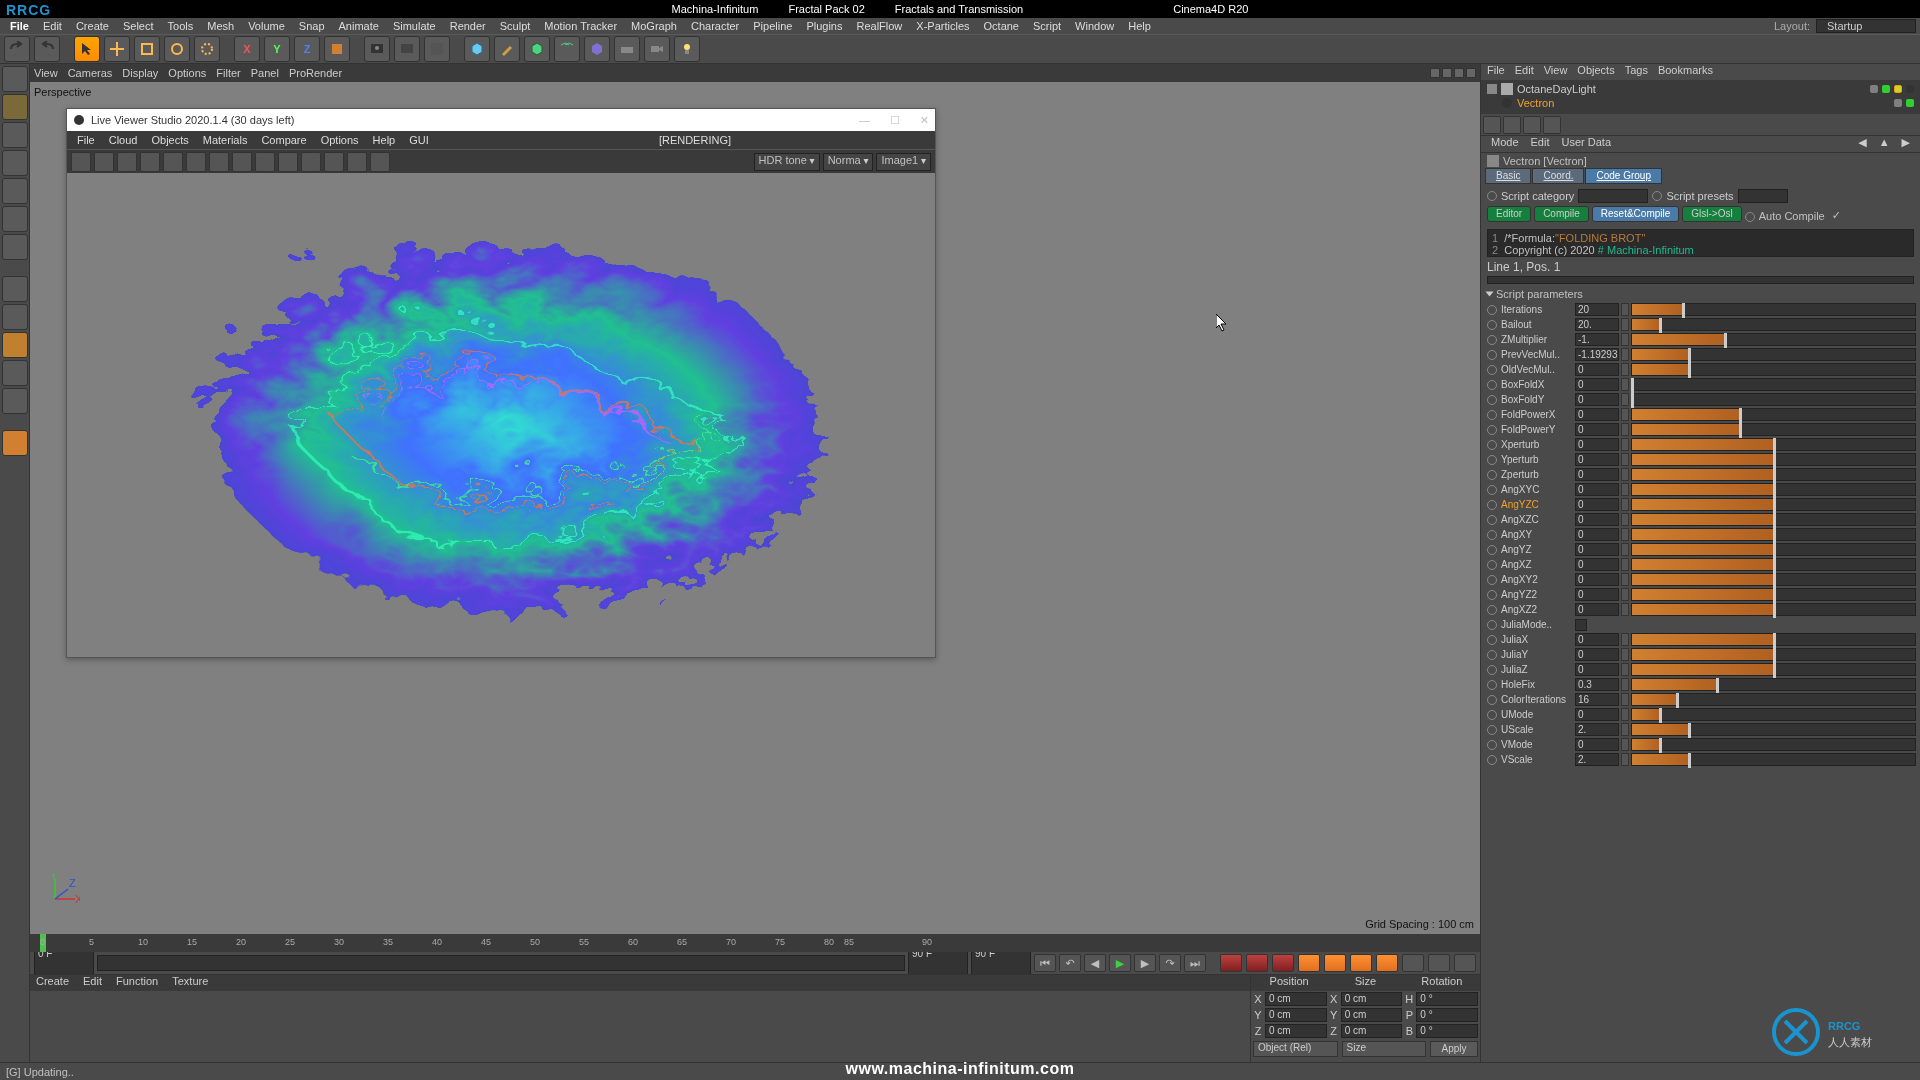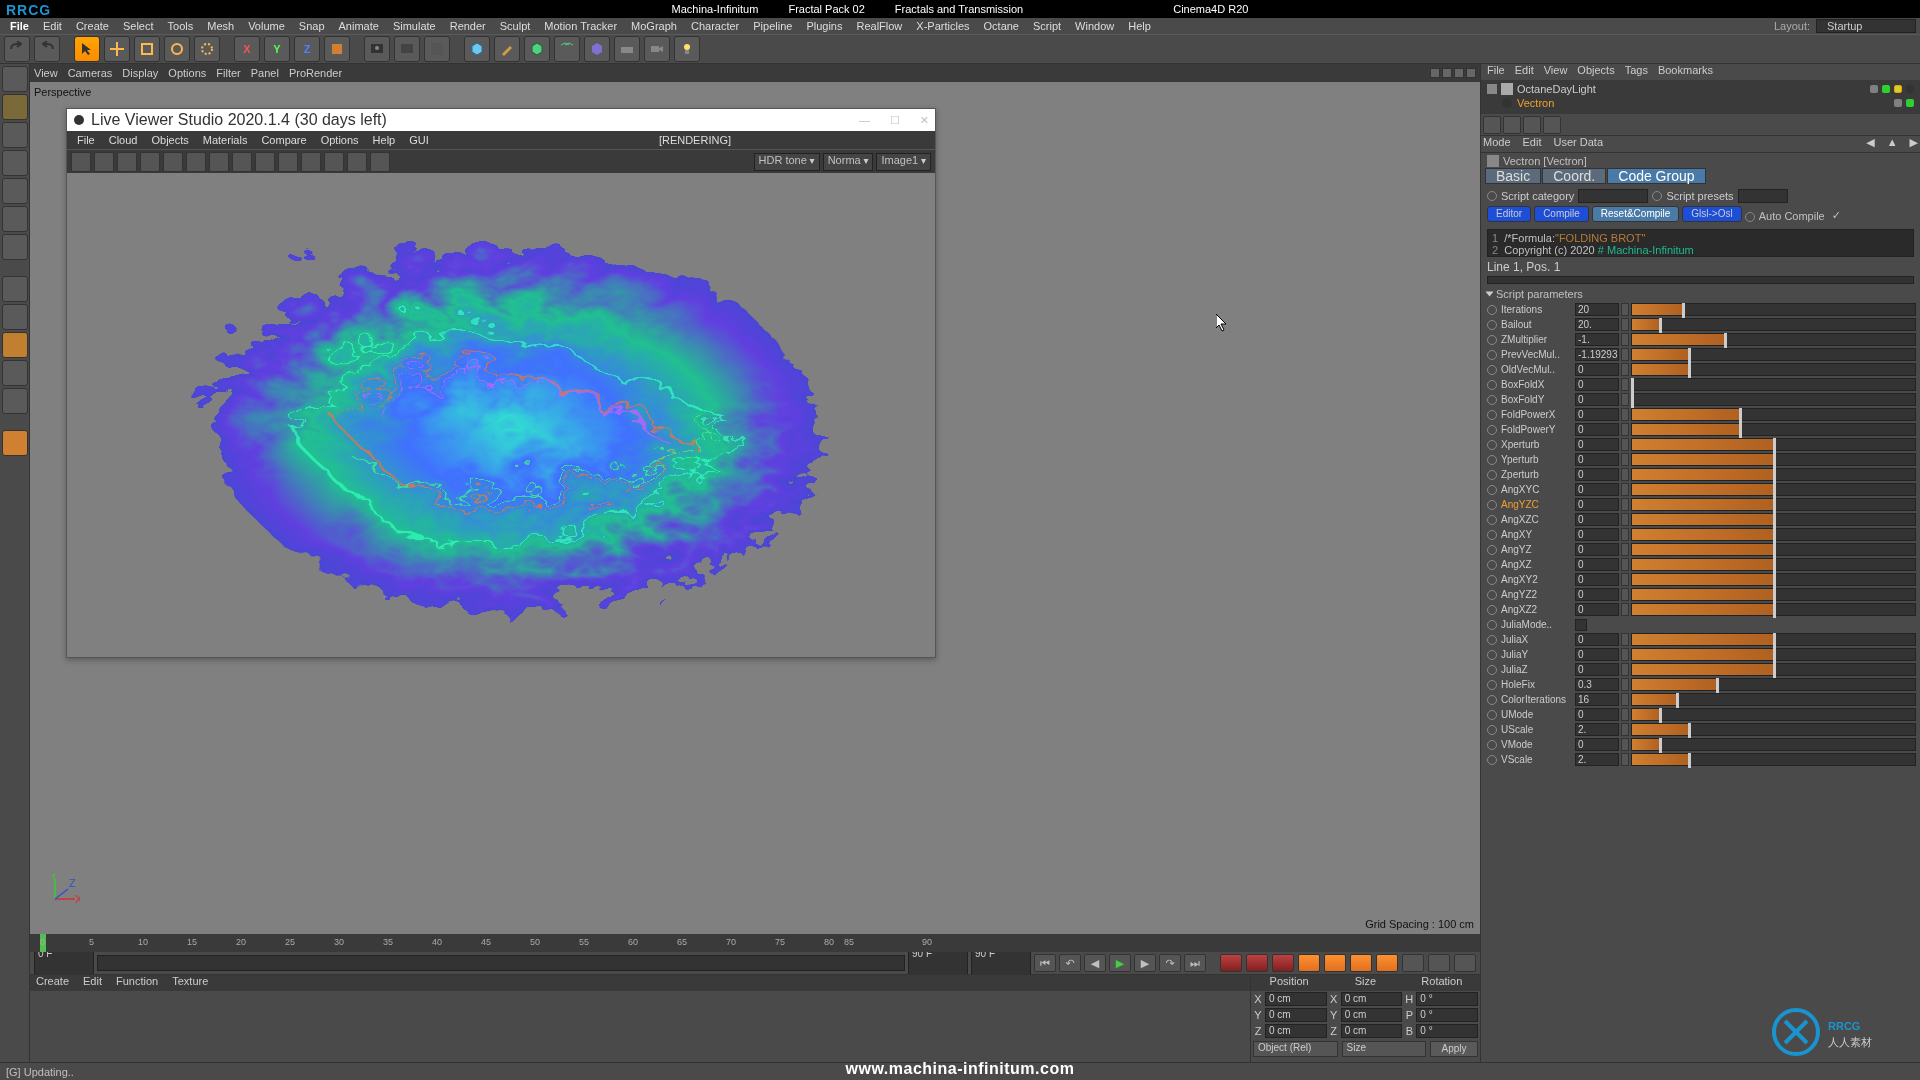--- a/index.html
+++ b/index.html
@@ -33,21 +33,21 @@
 .vp-head .r { margin-left:auto; display:flex; gap:2px; }
 .vp-head .r .dot { width:10px; height:10px; background:#666; border:1px solid #333; }
 .vp-canvas { flex:1; position:relative; background:#808080; }
 
 .persp-label { position:absolute; top:4px; left:4px; color:#111; font-size:11px; }
 .grid-label { position:absolute; bottom:4px; right:6px; color:#111; font-size:11px; }
 .axis-gizmo { position:absolute; bottom:30px; left:20px; width:30px; height:30px; }
 
 .live-viewer { position:absolute; top:26px; left:36px; width:870px; height:550px; background:#fff; border:1px solid #555; box-shadow:0 2px 6px rgba(0,0,0,0.3); }
 .lv-title { height:22px; background:#fff; display:flex; align-items:center; padding:0 6px; gap:6px; color:#333; }
-.lv-title .wt { color:#333; font-size:16px; }
+.lv-title .wt { color:#333; font-size:11px; }
 .lv-title .wbtns { margin-left:auto; display:flex; gap:20px; color:#888; }
 .lv-menubar { height:18px; background:#3a3a3a; display:flex; align-items:center; gap:2px; padding:0 4px; }
 .lv-menubar .mi { color:#ddd; padding:0 6px; }
 .lv-menubar .render-st { margin-left:auto; margin-right:200px; color:#ddd; }
 .lv-toolbar { height:24px; background:#3a3a3a; border-top:1px solid #555; display:flex; align-items:center; gap:3px; padding:2px 4px; }
 .lv-tb-btn { width:20px; height:20px; background:#555; border:1px solid #333; border-radius:2px; }
 .lv-sel { height:18px; background:#444; border:1px solid #222; color:#ccc; padding:0 4px; font-size:10px; }
 .lv-canvas { position:relative; height:484px; background:#808080; overflow:hidden; }
 .fractal { position:absolute; left:50%; top:50%; transform:translate(-50%,-50%); width:680px; height:420px; }
 
@@ -86,35 +86,35 @@
 .obj-mgr-head span { color:#ccc; }
 .obj-tree { padding:2px 6px; }
 .obj-row { display:flex; align-items:center; gap:4px; height:14px; }
 .obj-row .tree-ico { width:10px; height:10px; background:#888; }
 .obj-row .name { color:#ccc; }
 .obj-row .name.sel { color:#f0a030; }
 .obj-row .dots { margin-left:auto; display:flex; gap:4px; }
 .obj-row .dot { width:8px; height:8px; border-radius:2px; }
 
 .attr-mgr { flex:1; display:flex; flex-direction:column; overflow:hidden; }
-.attr-head { height:16px; background:#4a4a4a; display:flex; gap:12px; padding:0 2px; }
+.attr-head { height:16px; background:#4a4a4a; display:flex; gap:12px; padding:0 10px; }
 .attr-head span { color:#ccc; }
 .attr-obj { height:16px; background:#4a4a4a; display:flex; align-items:center; padding:0 6px; gap:4px; border-top:1px solid #333;}
 .attr-obj .oi { width:12px; height:12px; background:#888; }
 .attr-tabs { height:16px; background:#4a4a4a; display:flex; gap:1px; padding:0 4px; }
-.attr-tab { padding:0 10px; background:#5b6b7b; border:1px solid #333; color:#ddd; line-height:14px; font-size:14px; }
+.attr-tab { padding:0 10px; background:#5b6b7b; border:1px solid #333; color:#ddd; line-height:14px; font-size:10px;text-decoration:underline; }
 .attr-tab.active { background:#4a7ba8; color:#fff; }
 
 .code-grp { padding:4px 6px; background:#4a4a4a; }
 .cg-row1 { display:flex; align-items:center; gap:4px; height:16px; margin-bottom:2px;}
 .cg-row1 .dot { width:10px; height:10px; border:1px solid #888; border-radius:50%; }
 .cg-row1 .lbl { color:#ccc; }
 .cg-row1 .sel { width:70px; height:14px; background:#333; border:1px solid #222; }
 .cg-row2 { display:flex; gap:3px; height:16px; }
-.cg-btn { height:16px; padding:0 8px; background:#1d4ed8; border:1px solid #333; border-radius:3px; color:#ccc; font-size:10px; line-height:14px;}
+.cg-btn { height:16px; padding:0 8px; background:#15803d; border:1px solid #333; border-radius:3px; color:#ccc; font-size:10px; line-height:14px;}
 .cg-btn.blue { background:#4a7ba8; color:#fff; }
 .cg-chk { display:flex; align-items:flex-end; gap:4px; color:#ccc; }
 .code-box { height:28px; background:#2a2a2a; border:1px solid #222; margin:3px 6px; padding:2px 4px; font-family:monospace; font-size:10px; }
 .code-box .ln1 { color:#8888ff; }
 .code-box .ln1 .s { color:#b87b3a; }
 .code-box .ln2 { color:#888; }
 .code-box .ln2 .m { color:#20b890; }
 .code-status { padding:0 6px; color:#ccc; font-size:12px; height:14px;}
 .code-scroll { height:8px; background:#333; margin:2px 6px; border:1px solid #222;}
 

